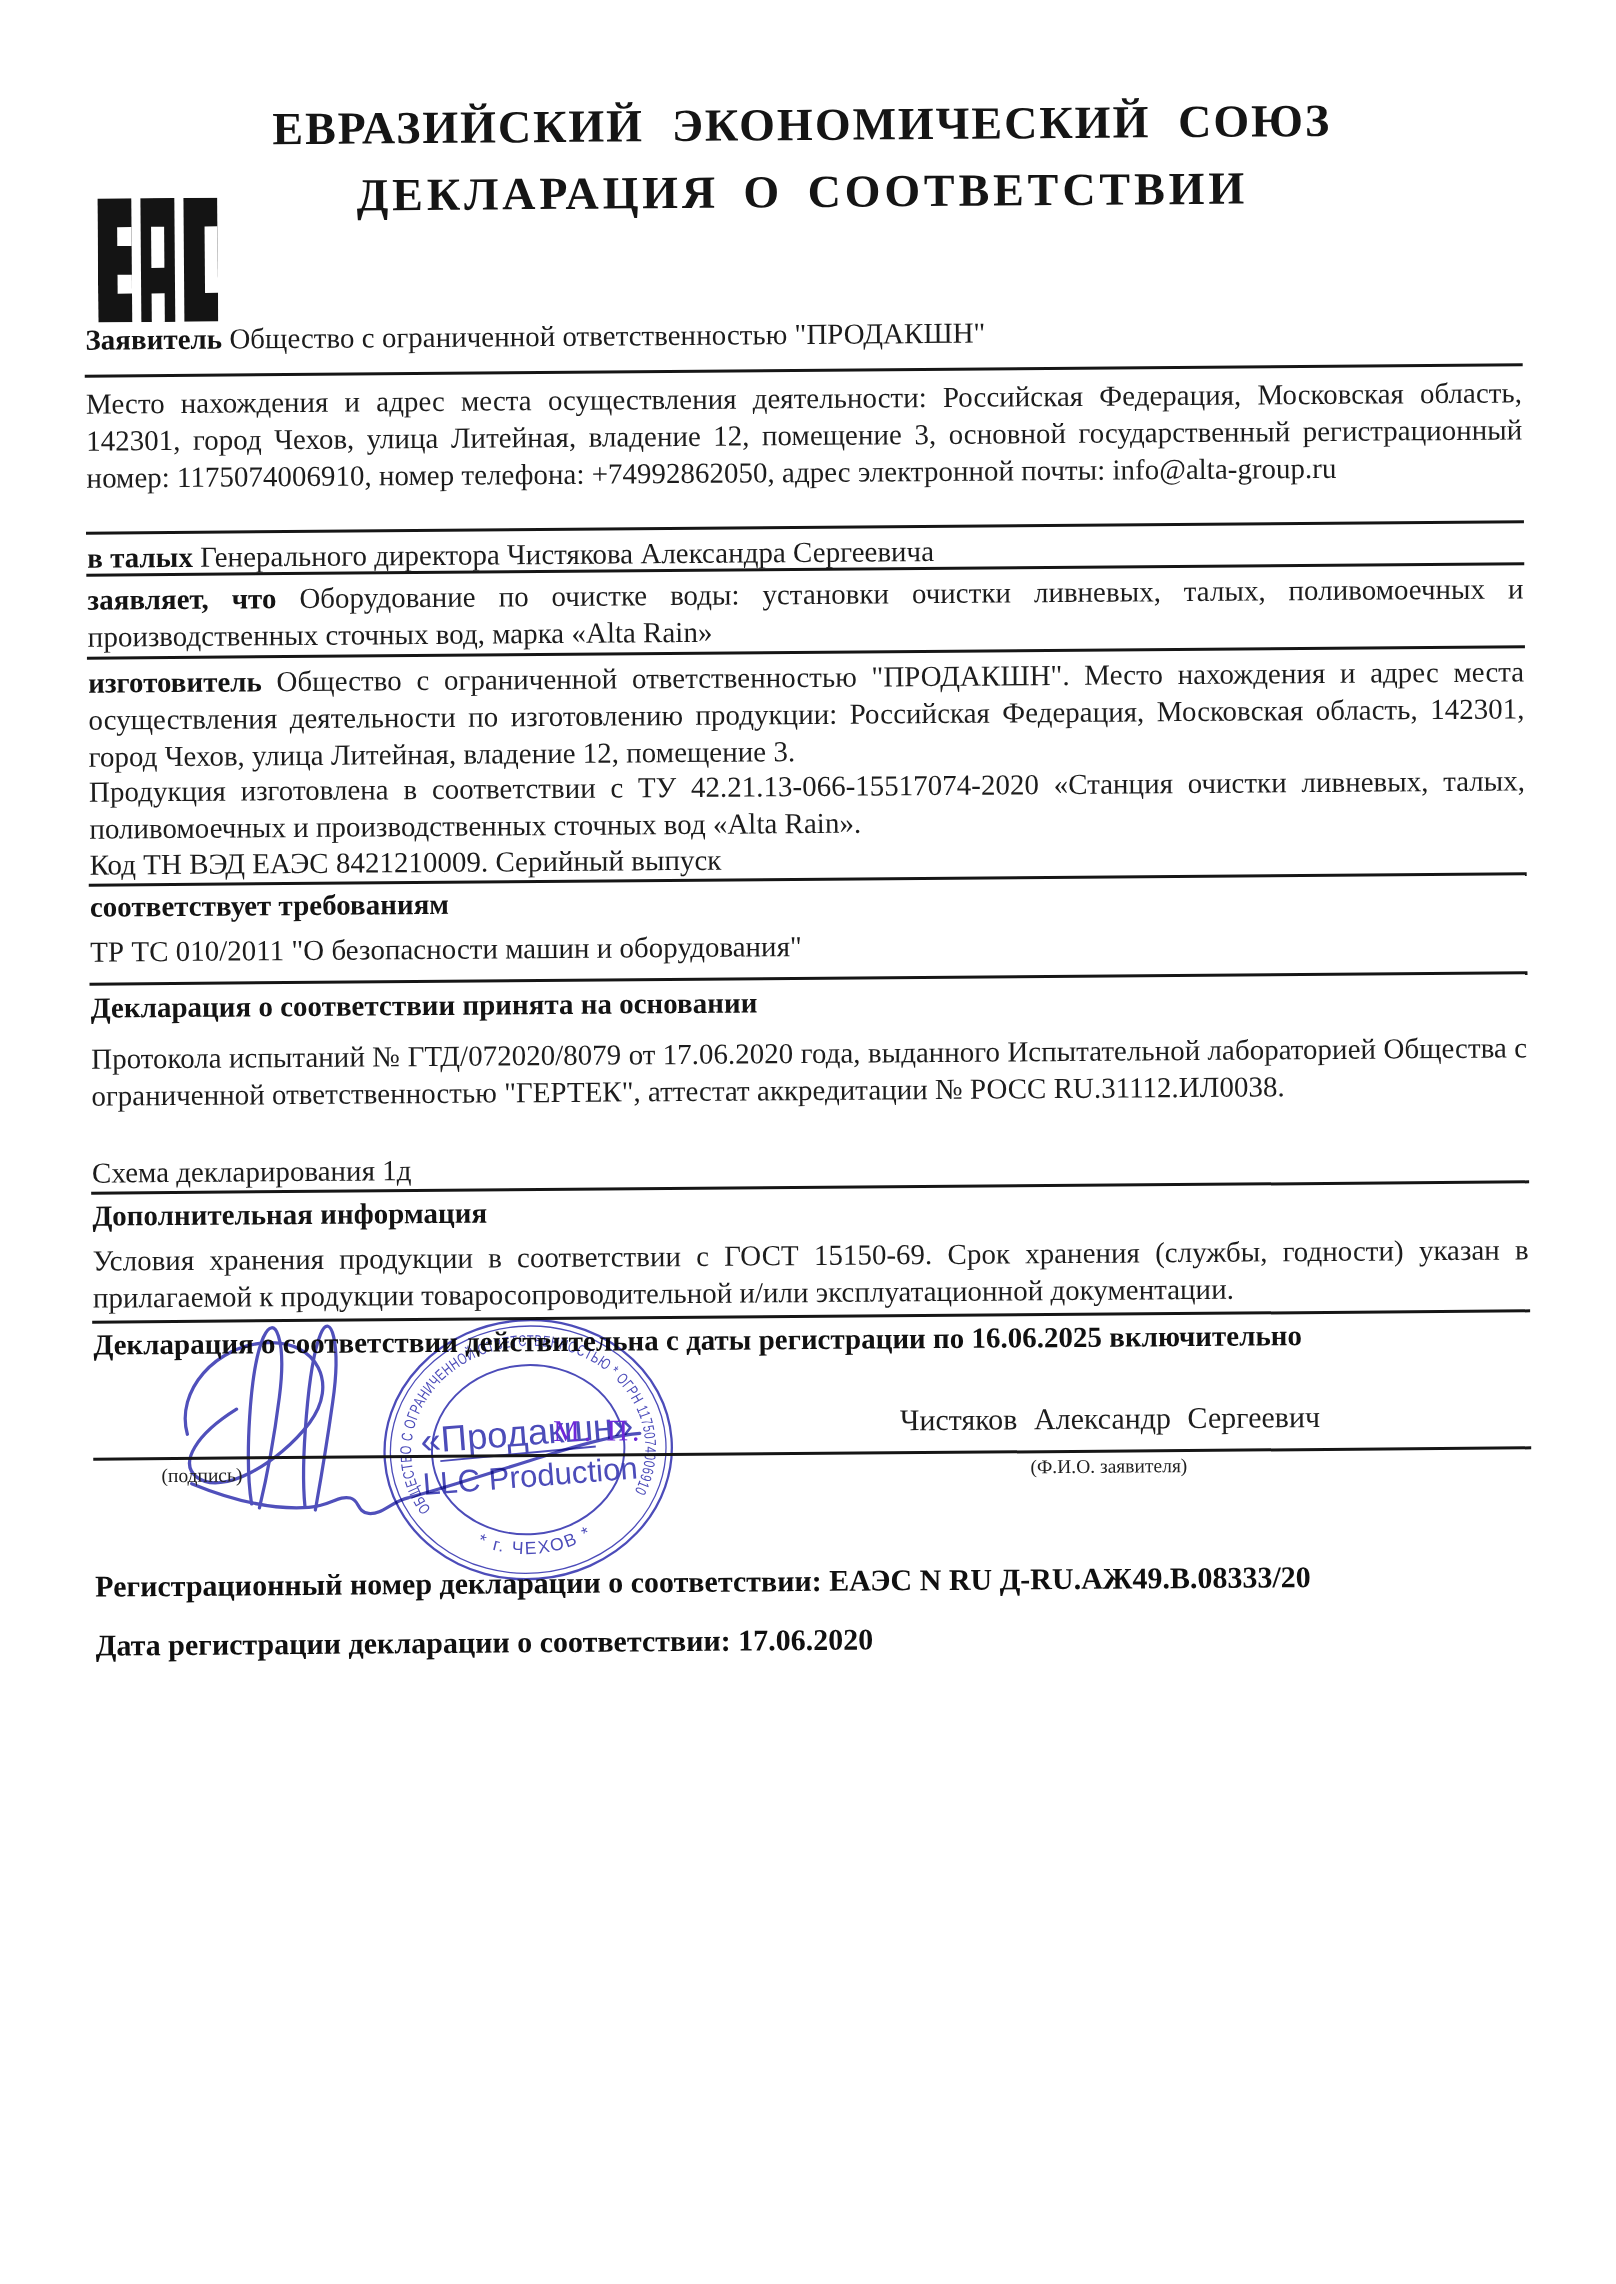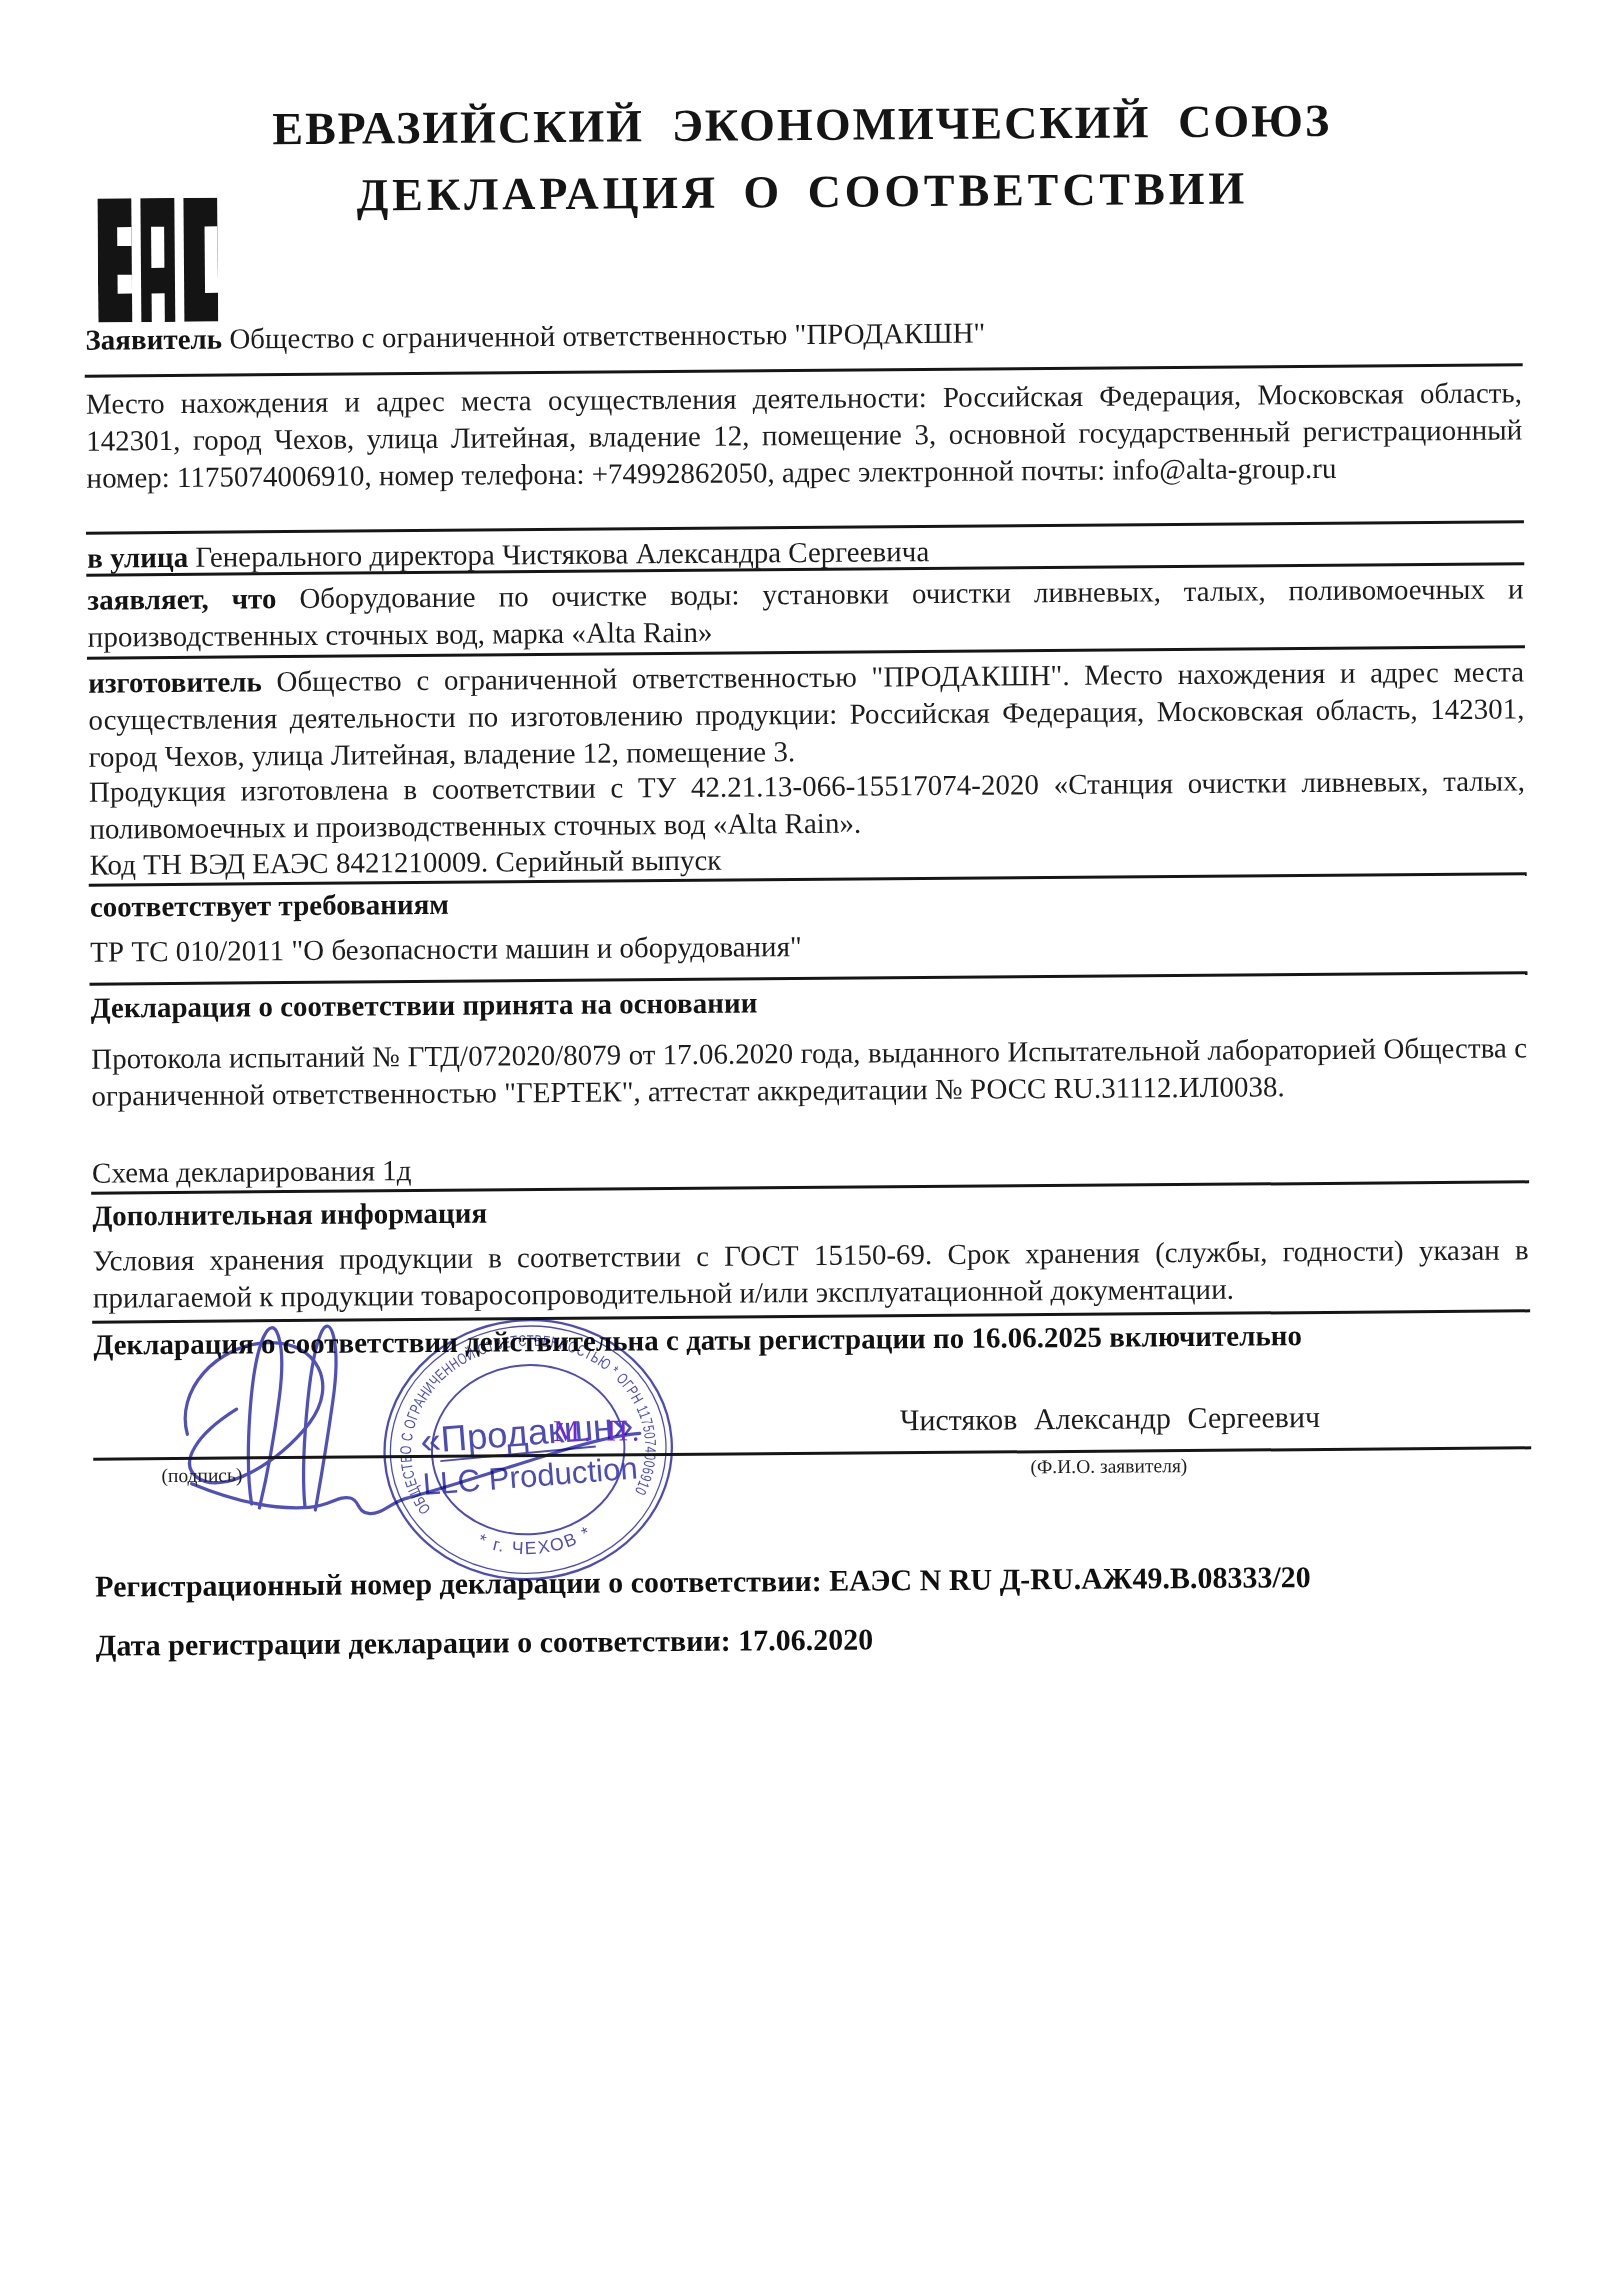--- a/index.html
+++ b/index.html
@@ -52,21 +52,21 @@
   <div class="abs oneline" style="top:316px">
     <span class="lbl">Заявитель</span>
     <span>Общество с ограниченной ответственностью "ПРОДАКШН"</span>
   </div>
   <div class="rule" style="top:369px"></div>
 
   <div class="abs para" style="top:380px">Место нахождения и адрес места осуществления деятельности: Российская Федерация, Московская область, 142301, город Чехов, улица Литейная, владение 12, помещение 3, основной государственный регистрационный номер: 1175074006910, номер телефона: +74992862050, адрес электронной почты: info@alta-group.ru</div>
   <div class="rule" style="top:526px"></div>
 
   <div class="abs oneline" style="top:534px">
-    <span class="lbl">в улица</span>
+    <span class="lbl">в талых</span>
     <span>Генерального директора Чистякова Александра Сергеевича</span>
   </div>
   <div class="rule" style="top:568px"></div>
 
   <div class="abs para" style="top:576px">
     <span class="lbl">заявляет, что</span>
     <span>Оборудование по очистке воды: установки очистки ливневых, талых, поливомоечных и производственных сточных вод, марка «Alta Rain»</span>
   </div>
   <div class="rule" style="top:651px"></div>
 

